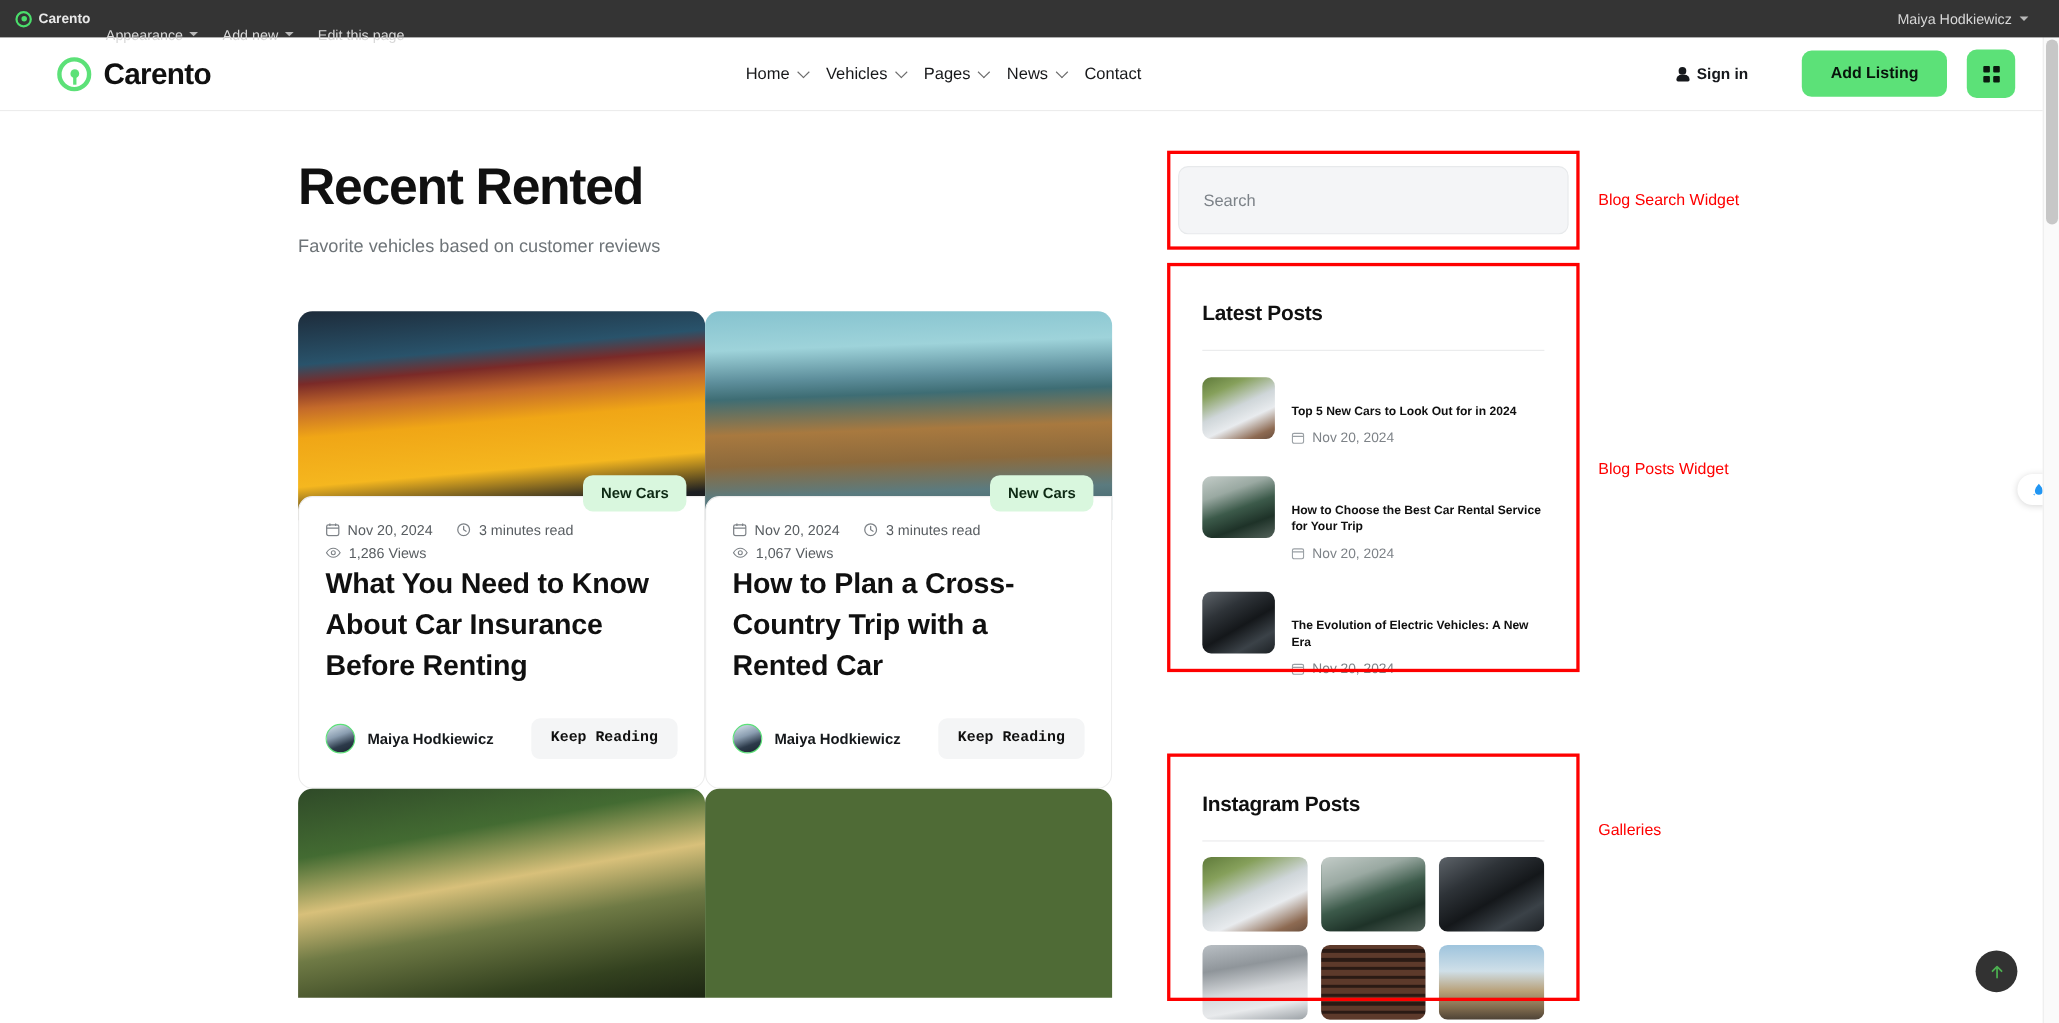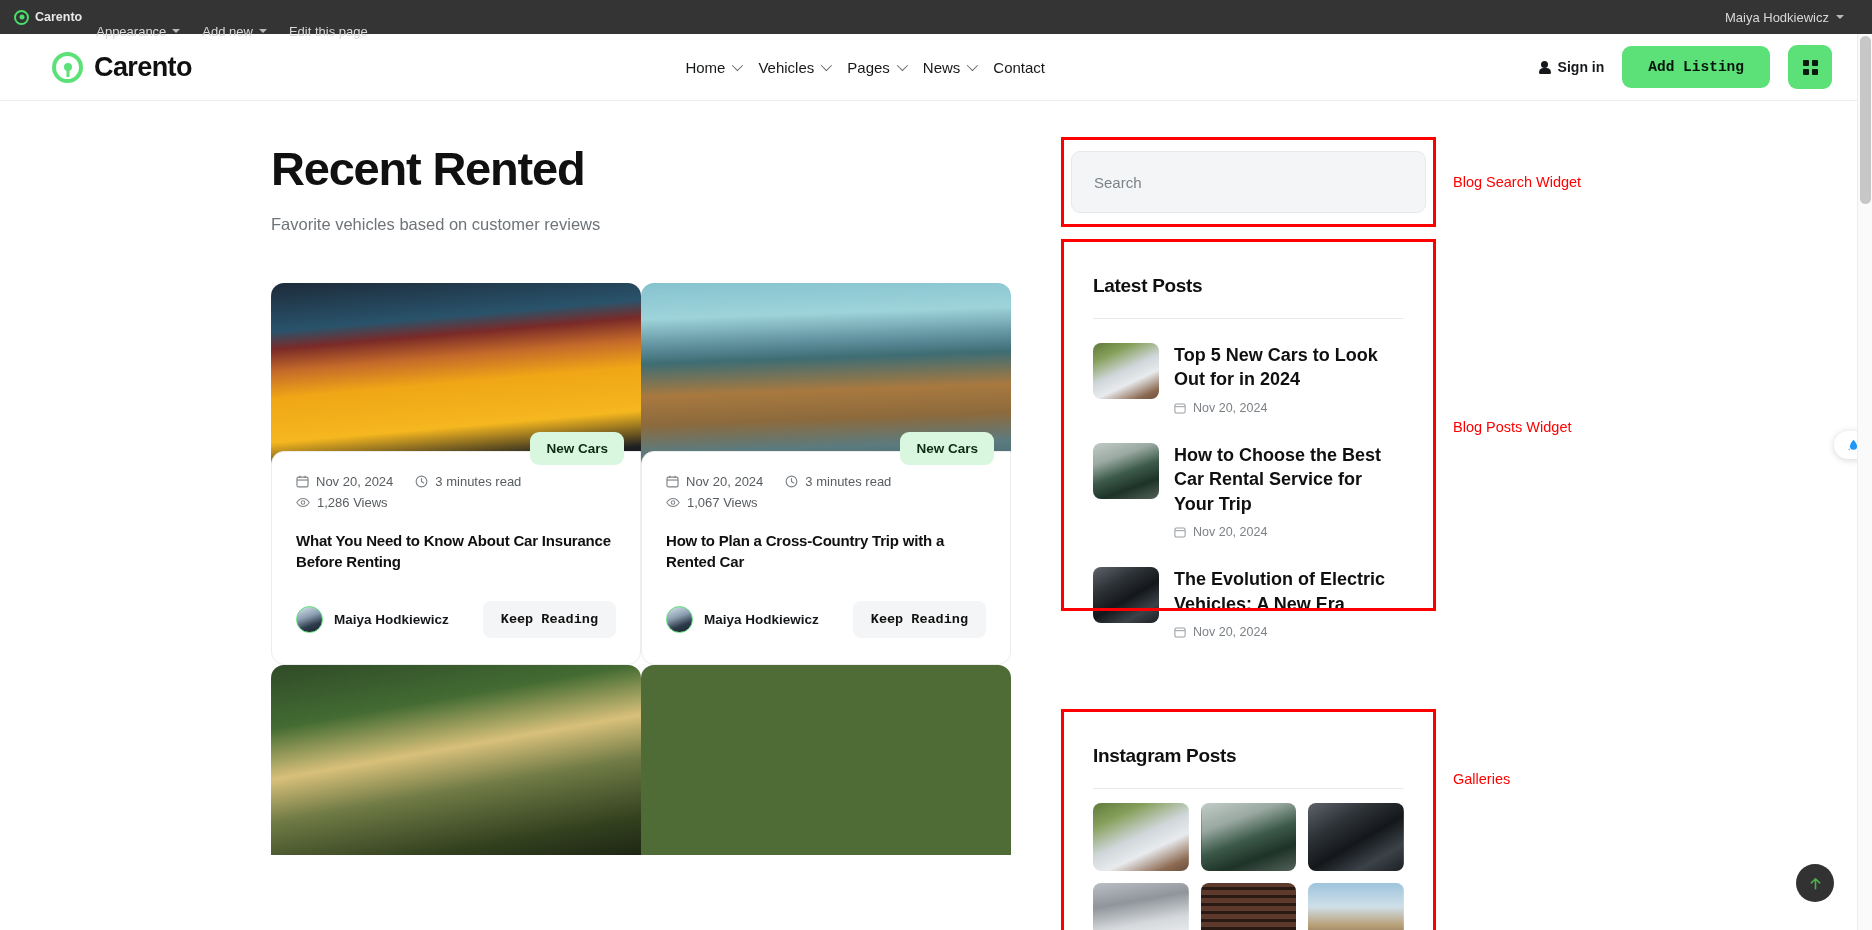--- a/index.html
+++ b/index.html
@@ -62,21 +62,22 @@
   .chev { width:8px;height:8px;border-right:1.4px solid #6b6b6b;border-bottom:1.4px solid #6b6b6b;transform:rotate(45deg) translateY(-2px);}
 
   .header-right { display:flex; align-items:center; gap:18px; }
   .signin { display:flex; align-items:center; gap:7px; font-size:14px; font-weight:600; color:#16181c; cursor:pointer;}
   .person-ic { width:12px;height:13px; position:relative;}
   .person-ic::before{content:"";position:absolute;width:7px;height:7px;border-radius:50%;background:#16181c;left:2.5px;top:0;}
   .person-ic::after{content:"";position:absolute;width:12px;height:6px;border-radius:6px 6px 2px 2px;background:#16181c;left:0;bottom:0;}
   .btn-add {
     background:#5ce178; color:#08150c; border:none; border-radius:9px;
     padding: 13px 26px; font-size:14.5px; font-weight:700; cursor:pointer;
-    font-family:Liberation Mono, monospace;
+    font-family:Liberation Sans, sans-serif;
+    margin-left:31px;
   }
   .btn-grid {
     background:#5ce178; border:none; border-radius:9px; width:44px; height:44px;
     display:flex;align-items:center;justify-content:center;cursor:pointer;
   }
   .grid-ic { display:grid; grid-template-columns:repeat(2,6px); grid-template-rows:repeat(2,6px); gap:3px;}
   .grid-ic i { background:#0a1a0f; border-radius:1px; display:block;}
 
   
   .page {
@@ -111,21 +112,21 @@
   }
   .badge {
     position:absolute; right:16px; top:-20px; z-index:3;
     background:#d9f7de; color:#0e2a14; font-size:13.5px; font-weight:700;
     padding: 9px 16px; border-radius: 9px;
   }
   .meta-row { display:flex; flex-wrap:wrap; gap:6px 22px; font-size:13px; color:#585d61; }
   .meta { display:flex; align-items:center; gap:7px; }
   .meta svg { display:block; }
   .card-title {
-    margin-top: 20px; font-size: 15px; font-weight:700; line-height:1.45;
+    margin-top: 2px; font-size: 26px; font-weight:700; line-height:1.45;
     color:#101010; letter-spacing:-0.2px;
   }
   .card-foot { margin-top: 28px; display:flex; align-items:center; justify-content:space-between;}
   .author { display:flex; align-items:center; gap:11px;}
   .avatar {
     width:27px;height:27px;border-radius:50%;border:1.7px solid #5ce178;
     background-size:cover;background-position:center;
   }
   .author-name { font-size:13.5px; font-weight:600; color:#15181b;}
   .btn-read {
@@ -145,21 +146,21 @@
     font-size:15px; color:#53585c; font-family:"Liberation Sans",sans-serif;
   }
   .search-box input::placeholder { color:#7c8288; }
 
   .widget-card { padding: 26px 22px 24px 22px; background:#fff; }
   .widget-title { font-size:19px; font-weight:700; color:#101010; letter-spacing:-0.3px;}
   .widget-divider { height:1px; background:#e9eaec; margin:21px 0 10px 0;}
 
   .post-item { display:flex; gap:15px; padding:14px 0; align-items:flex-start;}
   .post-thumb { width:66px;height:56px;border-radius:8px;flex:none; background-size:cover;background-position:center;}
-  .post-title { font-size:18px; font-weight:700; line-height:1.36; color:#101010; cursor:pointer;}
+  .post-title { font-size:11px; font-weight:700; line-height:1.36; color:#101010; cursor:pointer;margin-top:24px;}
   .post-date { margin-top:9px; display:flex; align-items:center; gap:7px; font-size:12.5px; color:#7d8287;}
 
   .insta-grid { display:grid; grid-template-columns:repeat(3,1fr); gap:12px; margin-top:14px;}
   .insta-cell { height:68px; border-radius:8px; background-size:cover; background-position:center; cursor:pointer;}
 
   
   .anno-box {
     position:absolute; border:3px solid #fe0000; pointer-events:none; z-index:20;
   }
   .anno-label {

